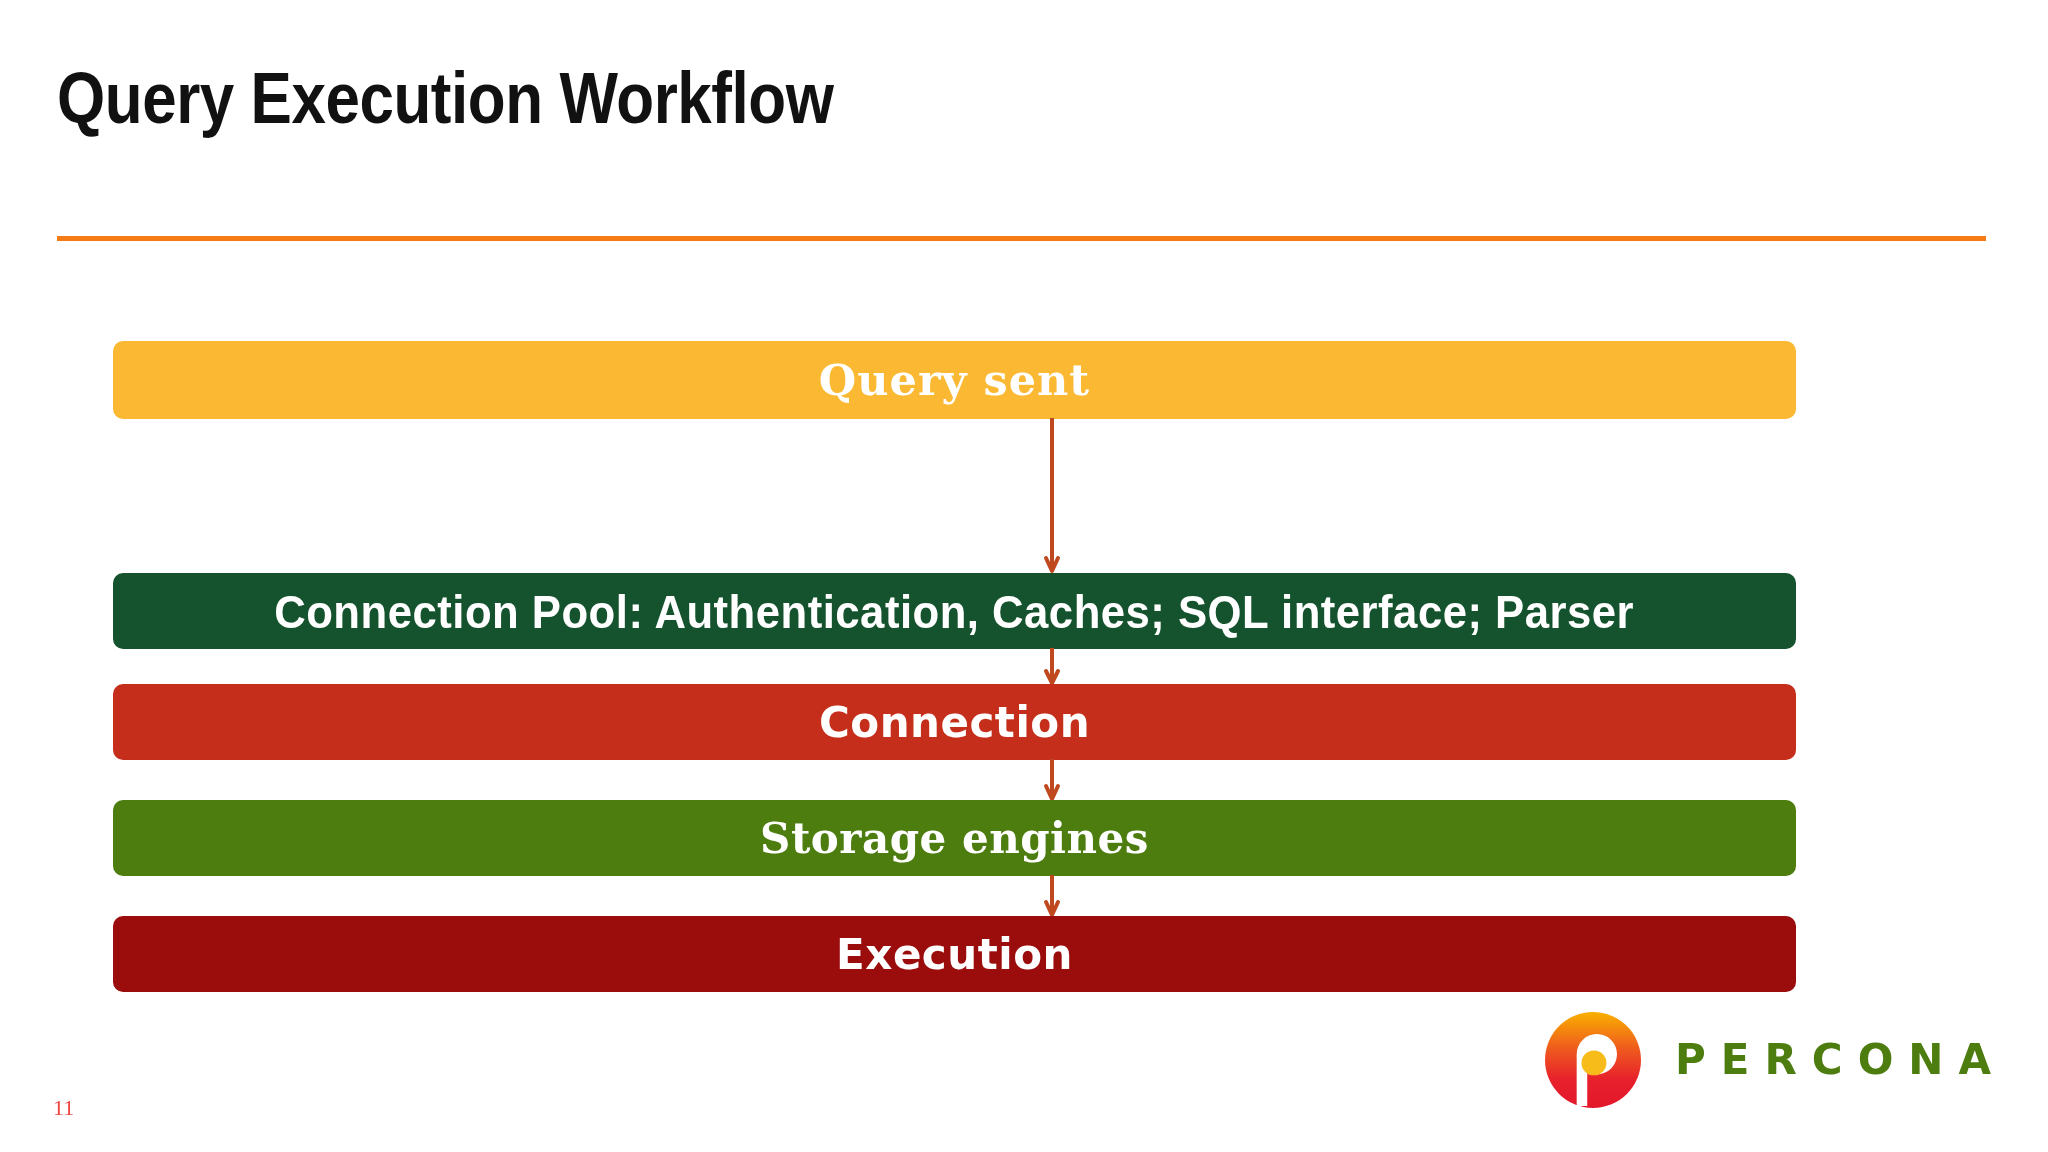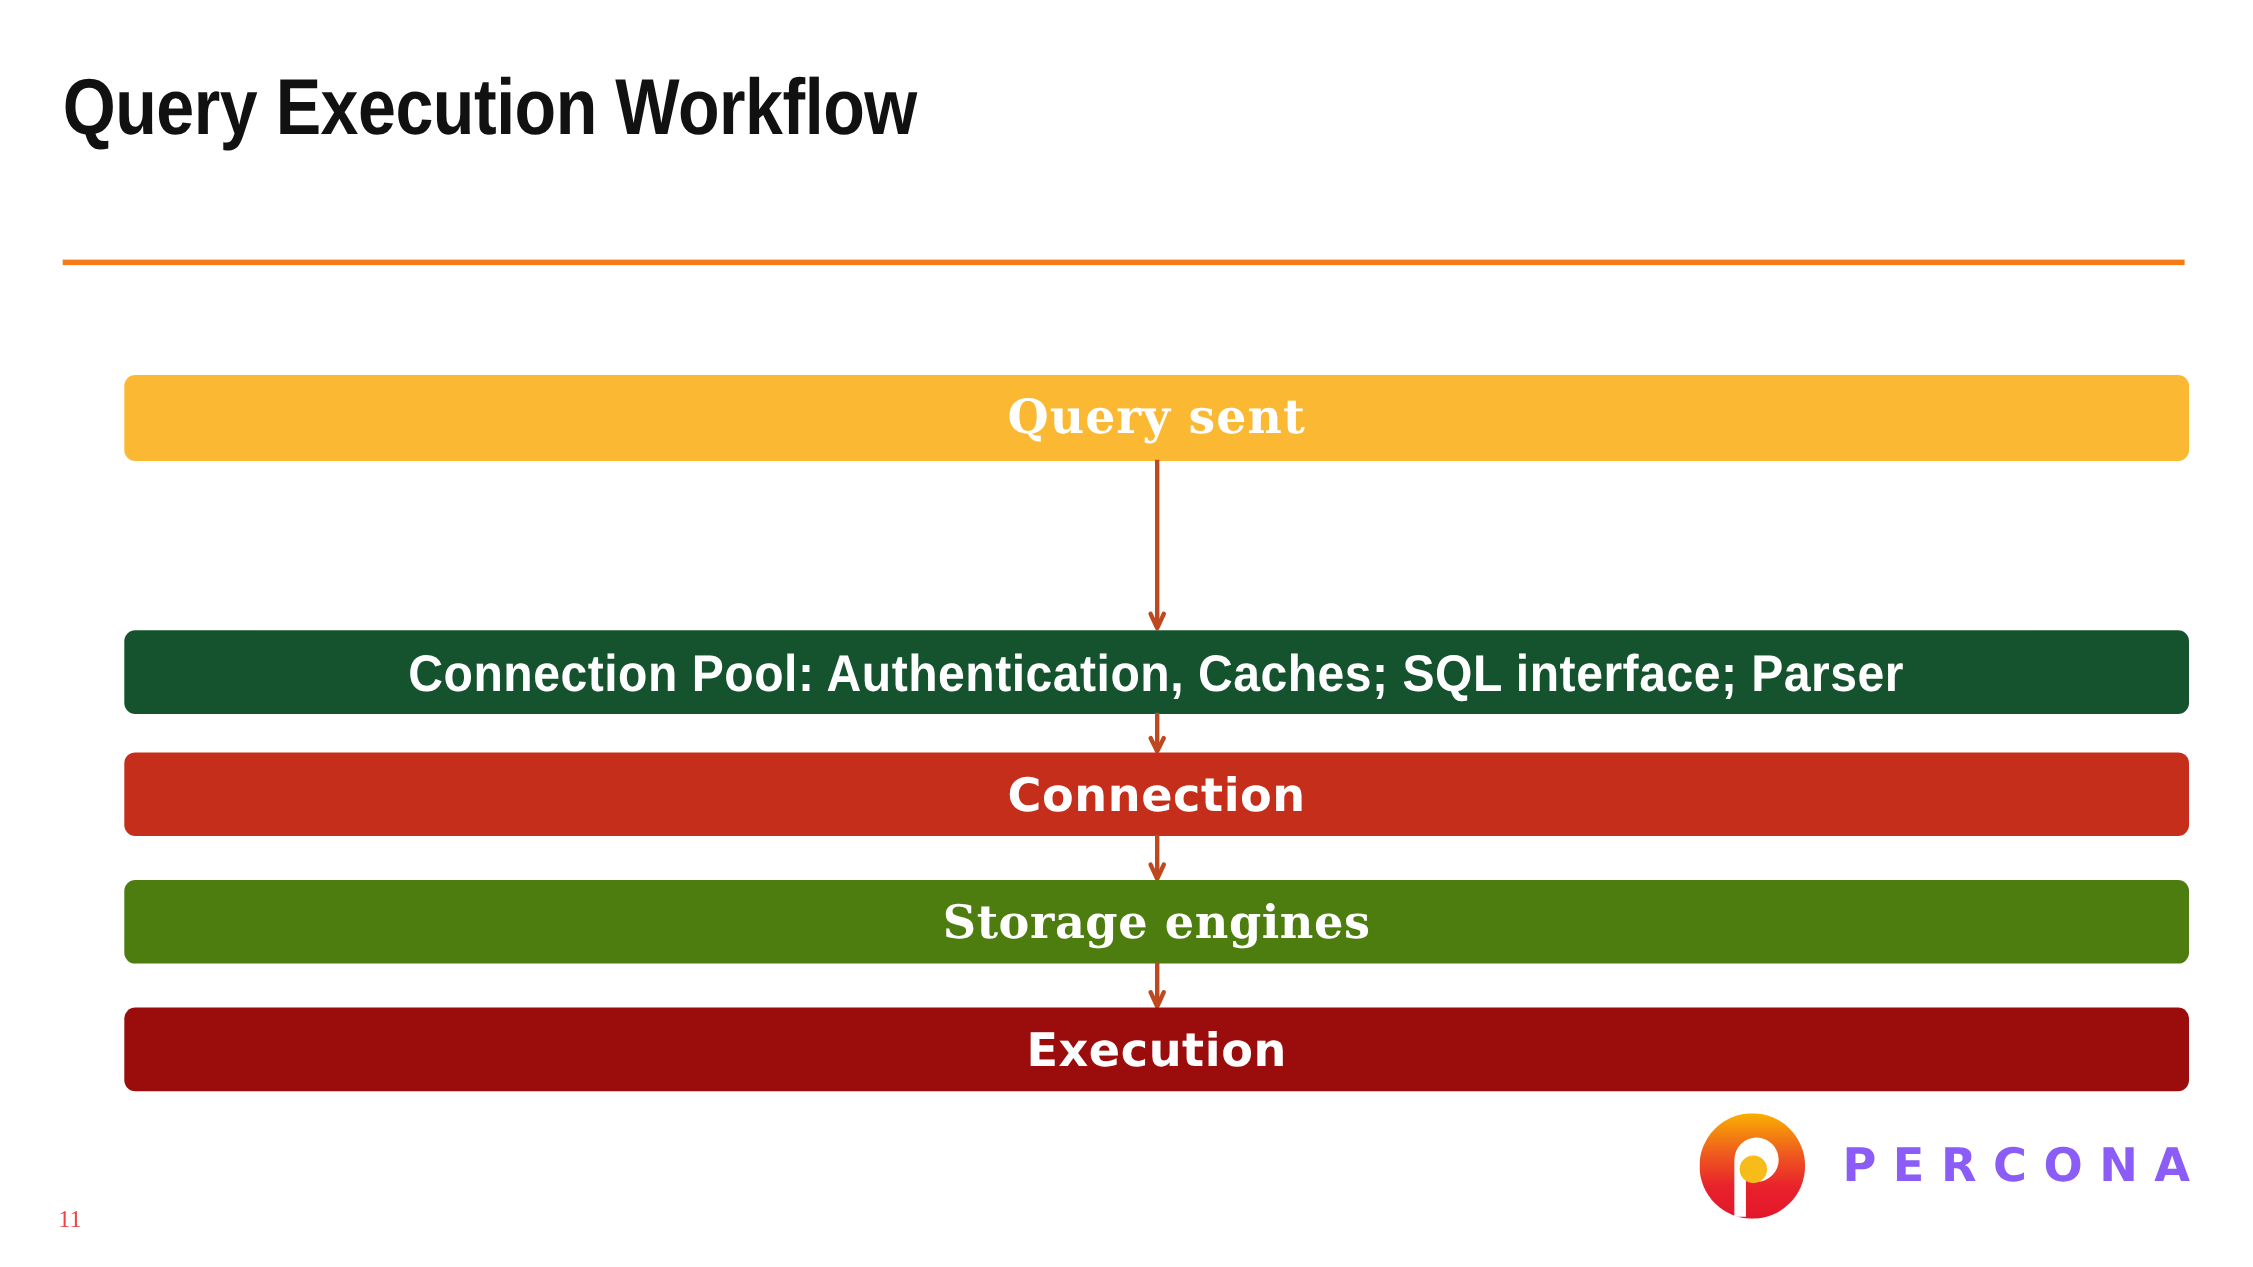--- a/index.html
+++ b/index.html
@@ -46,21 +46,21 @@
     position: absolute;
     left: 0;
     top: 0;
     width: 2048px;
     height: 1152px;
   }
 
   .bar {
     position: absolute;
     left: 113px;
-    width: 1877px;
+    width: 1683px;
     border-radius: 10px;
     display: flex;
     align-items: center;
     justify-content: center;
     color: #ffffff;
     box-sizing: border-box;
     text-align: center;
   }
 
   .bar-label {
@@ -129,21 +129,21 @@
     display: flex;
     align-items: center;
     gap: 34px;
   }
   .logo-mark { width: 96px; height: 96px; display: block; }
   .logo-word {
     font-family: "DejaVu Sans", sans-serif;
     font-size: 42px;
     font-weight: bold;
     letter-spacing: 15px;
-    color: #8b5cf6;
+    color: #4d7c0f;
     line-height: 1;
   }
 
   
   .page-number {
     position: absolute;
     left: 53px;
     top: 1095px;
     font-family: "Liberation Serif", "DejaVu Serif", serif;
     font-size: 22px;

